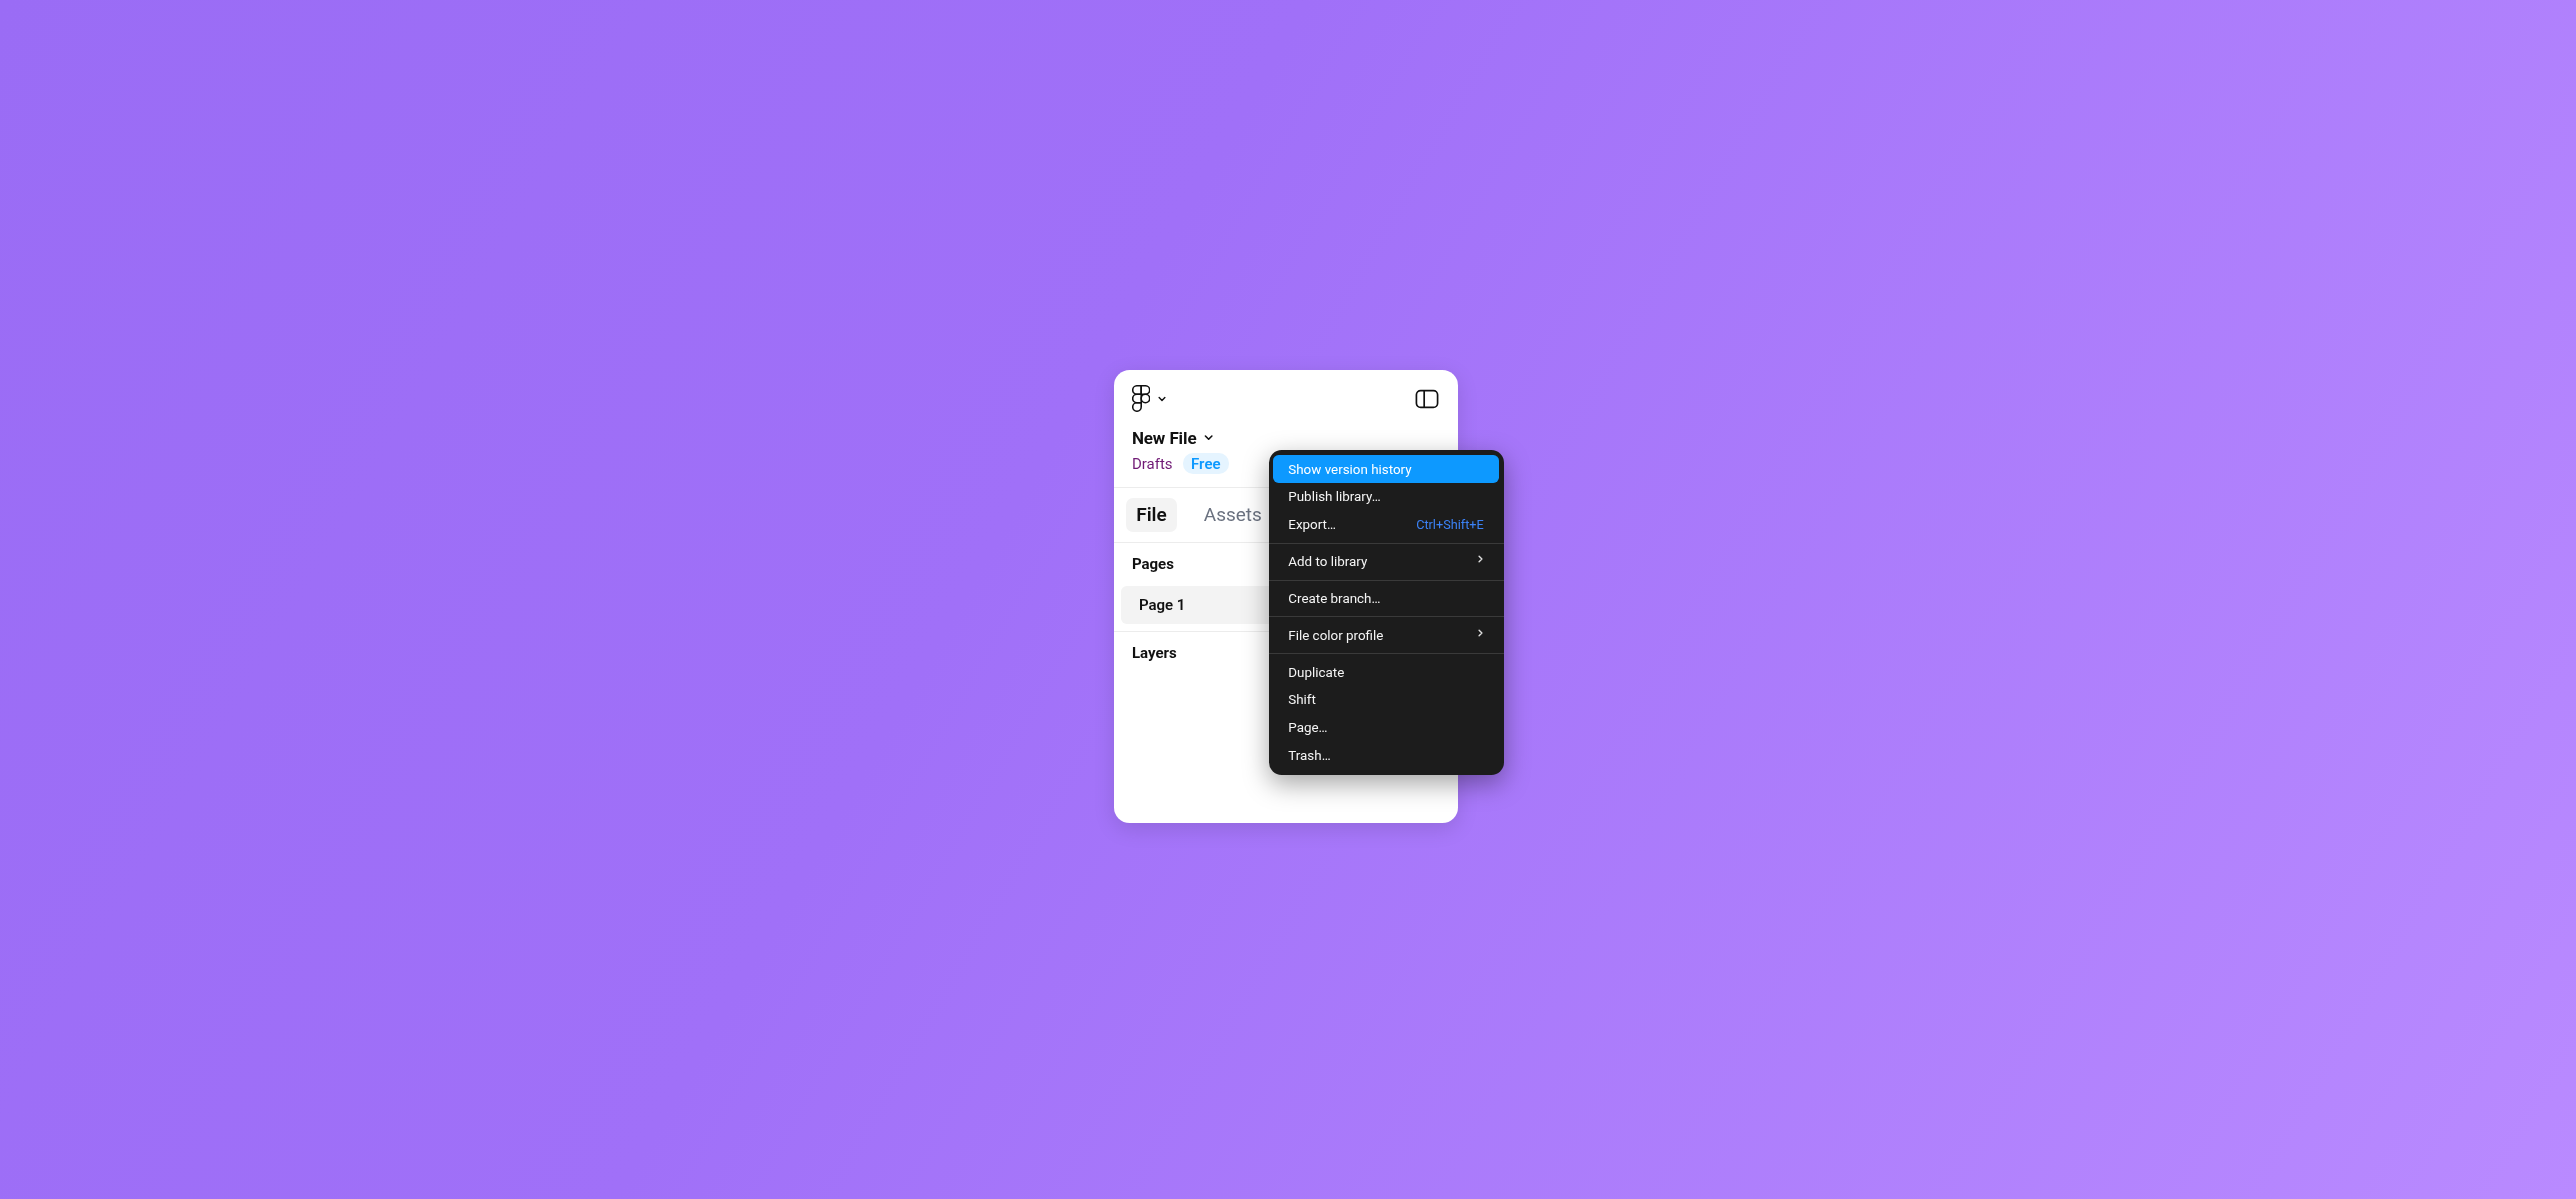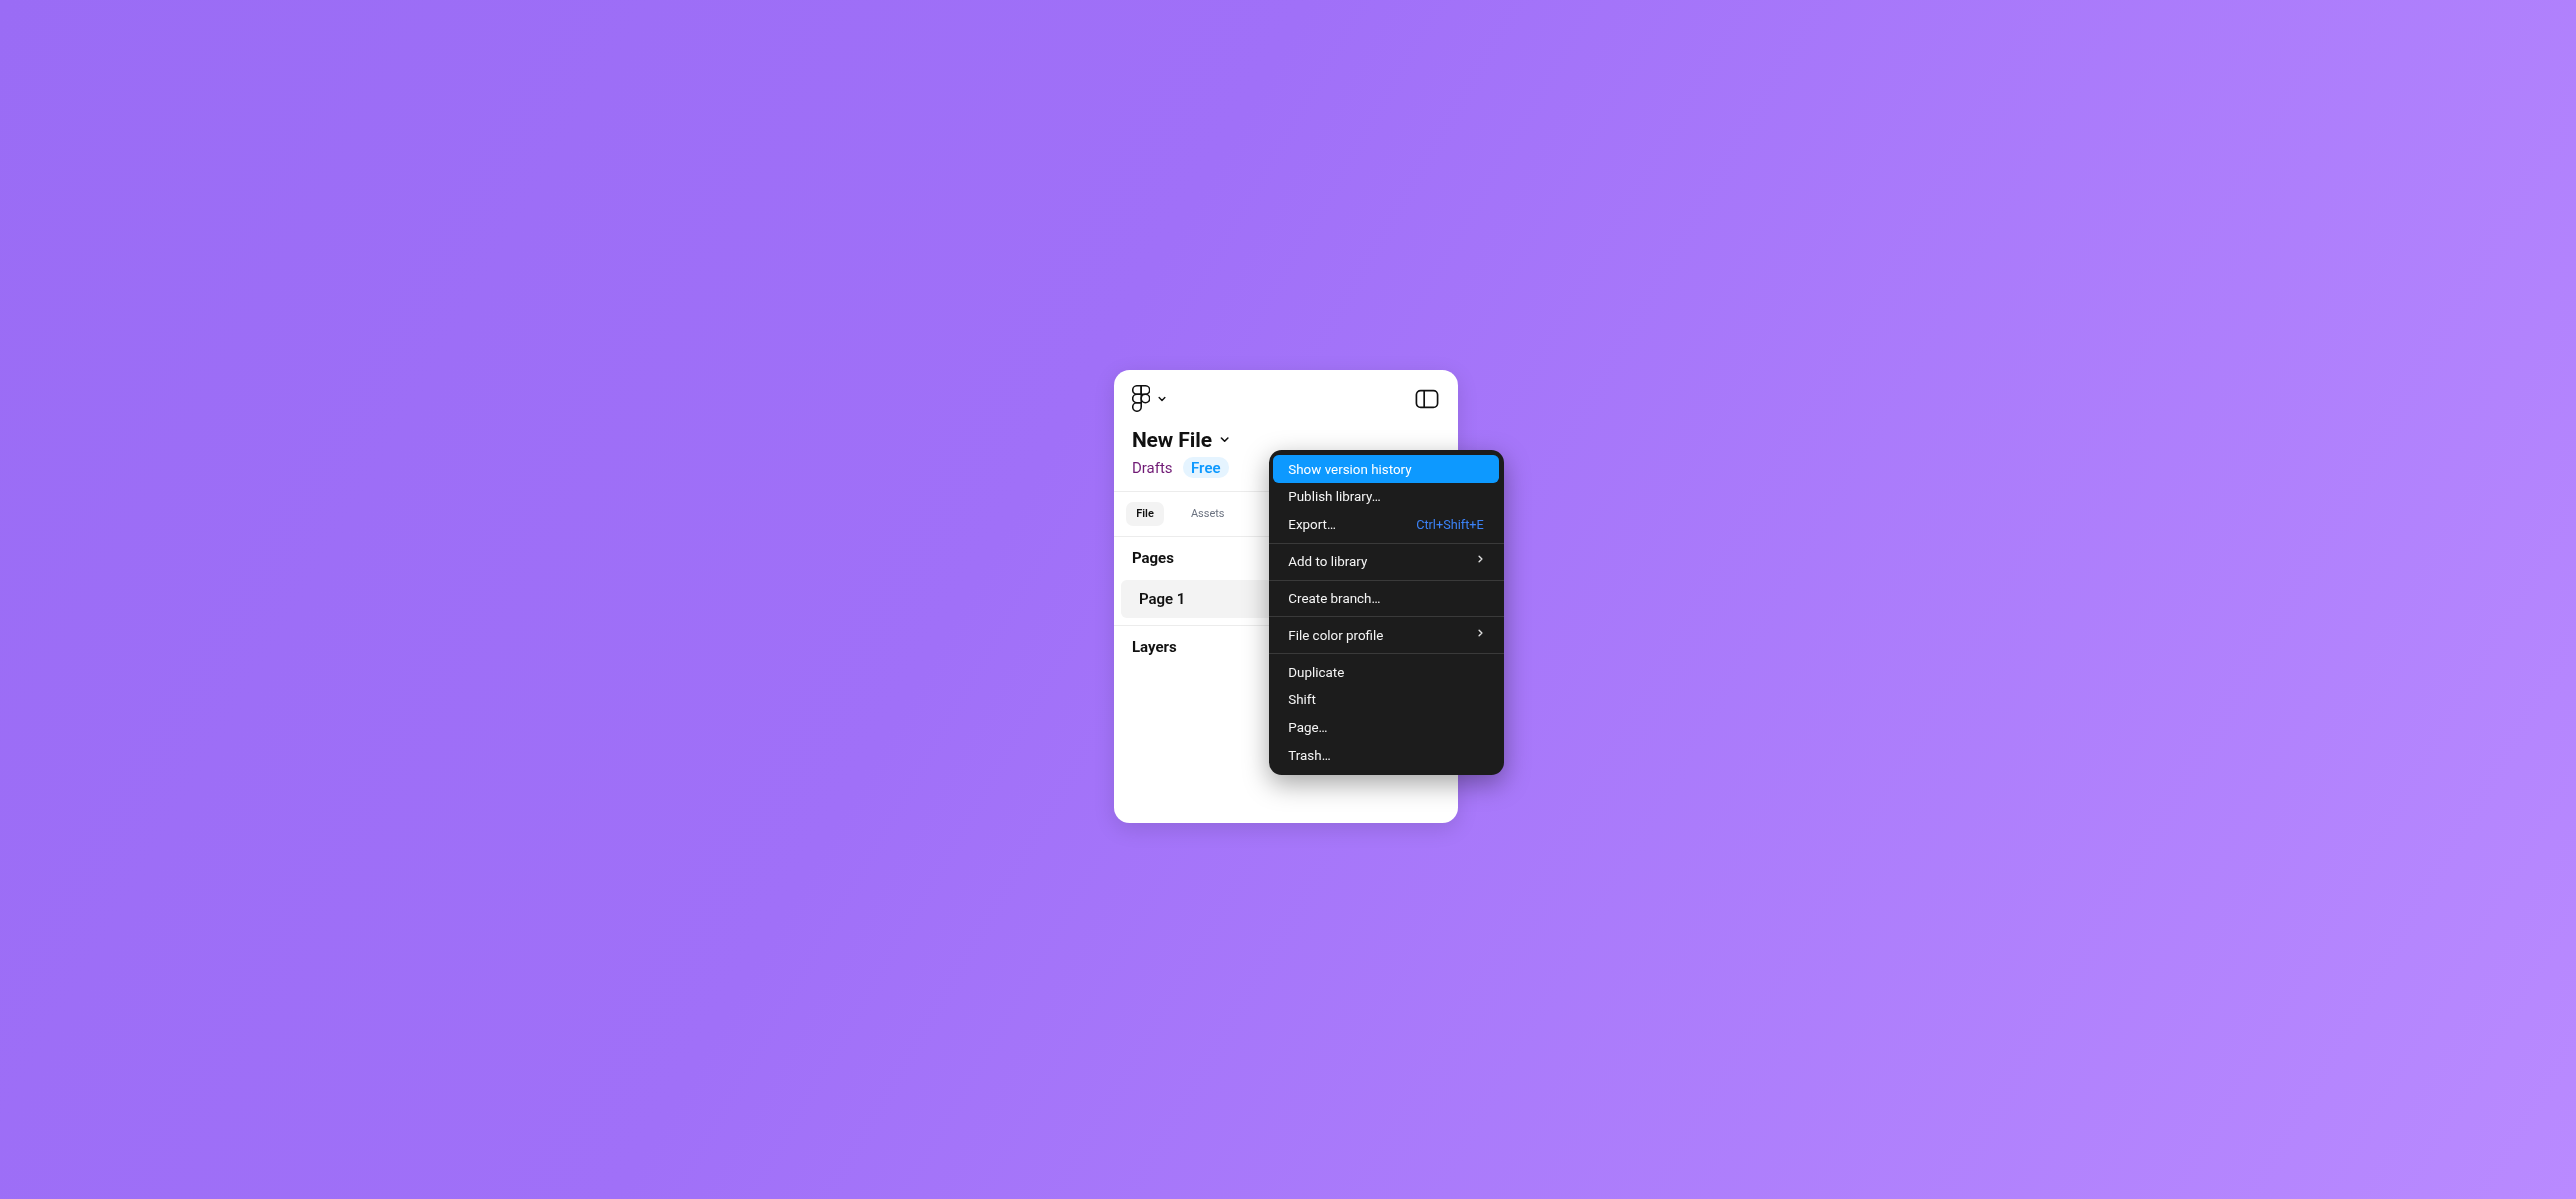--- a/index.html
+++ b/index.html
@@ -44,21 +44,21 @@
   .sidebar-toggle svg { display: block; }
   .file-header {
     padding: 10px 18.4px 12.7px 18.4px;
   }
   .file-title-row {
     display: flex;
     align-items: center;
     gap: 7px;
   }
   .file-title {
-    font-size: 21px;
+    font-size: 17px;
     font-weight: 700;
     color: #111;
     letter-spacing: -0.1px;
   }
   .chev-small2 svg { display: block; }
   .sub-row {
     display: flex;
     align-items: center;
     gap: 10px;
     margin-top: 5.7px;
@@ -80,21 +80,21 @@
     background: #ececec;
     width: 100%;
   }
   .tabs-row {
     display: flex;
     align-items: center;
     gap: 17px;
     padding: 10px 12.7px 10px 12.7px;
   }
   .tab {
-    font-size: 11px;
+    font-size: 19px;
     padding: 5.7px 10px;
     border-radius: 7px;
     color: #6b7280;
     cursor: default;
   }
   .tab.active {
     background: #f3f3f3;
     color: #111;
     font-weight: 600;
   }

